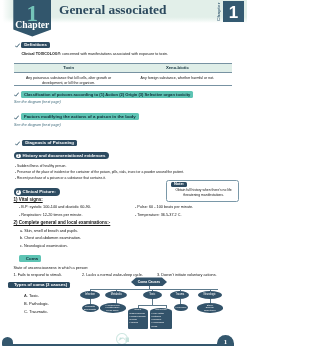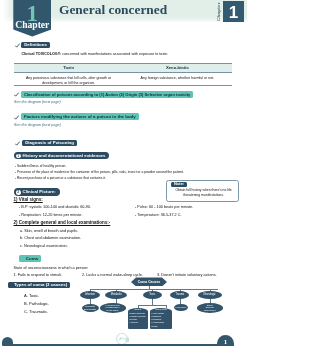--- a/index.html
+++ b/index.html
@@ -68,21 +68,21 @@
             color:#fff;font-size:7px;font-weight:bold;text-align:center;line-height:15px;font-family:"Liberation Serif",serif;}
   .logo{position:absolute;left:116px;top:332.5px;width:15px;height:12px;opacity:.55;}
 </style>
 </head>
 <body>
 
 <div class="page">
 
   <div class="hdr"></div>
   <div class="hdrfade"></div>
-  <div class="title">General concerned</div>
+  <div class="title">General associated</div>
   <div class="shield">
     <div class="num">1</div>
     <div class="cw">Chapter</div>
   </div>
   <div class="chlbl">Chapter</div>
   <div class="chtab">1</div>
 
   <svg class="penico" style="left:15px;top:42.5px;" viewBox="0 0 12 12">
     <path d="M1 7 L4 10 L11 2" stroke="#3a5f72" stroke-width="2.4" fill="none" stroke-linecap="round"></path>
   </svg>

